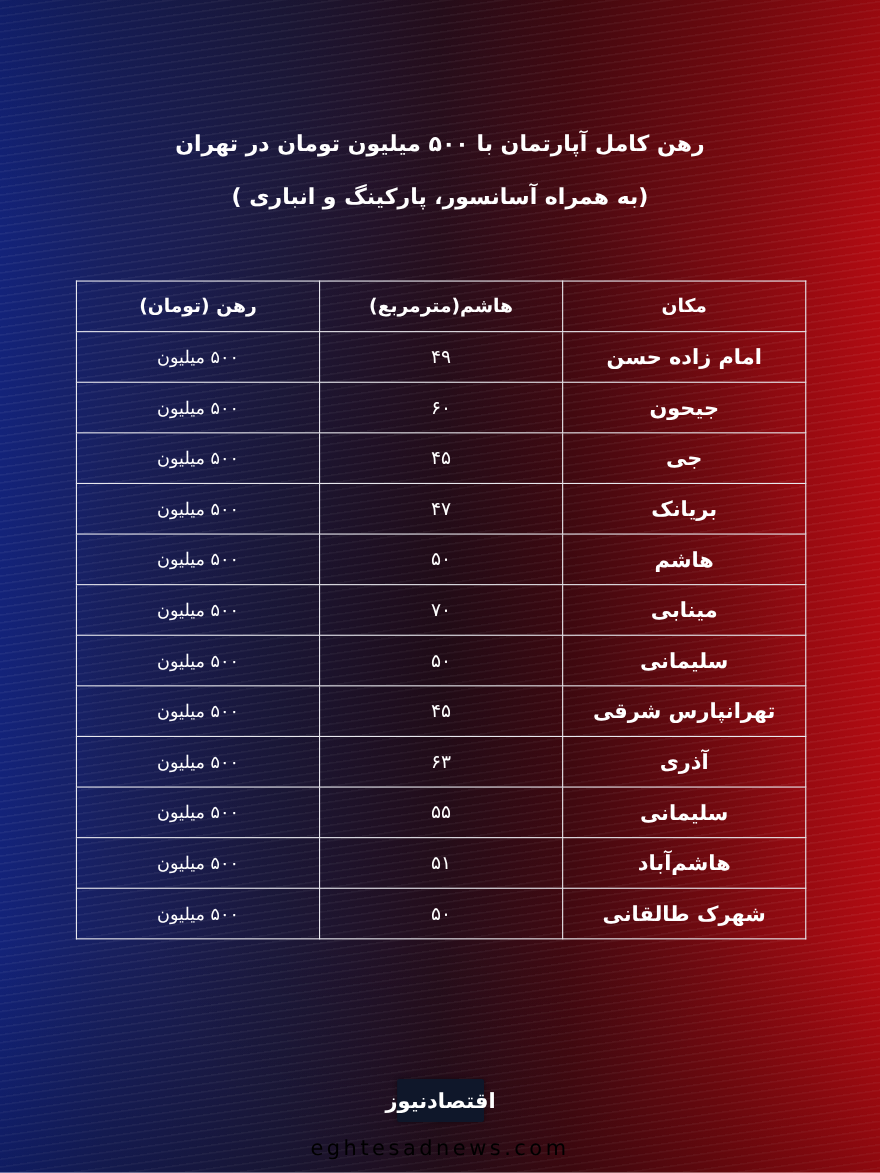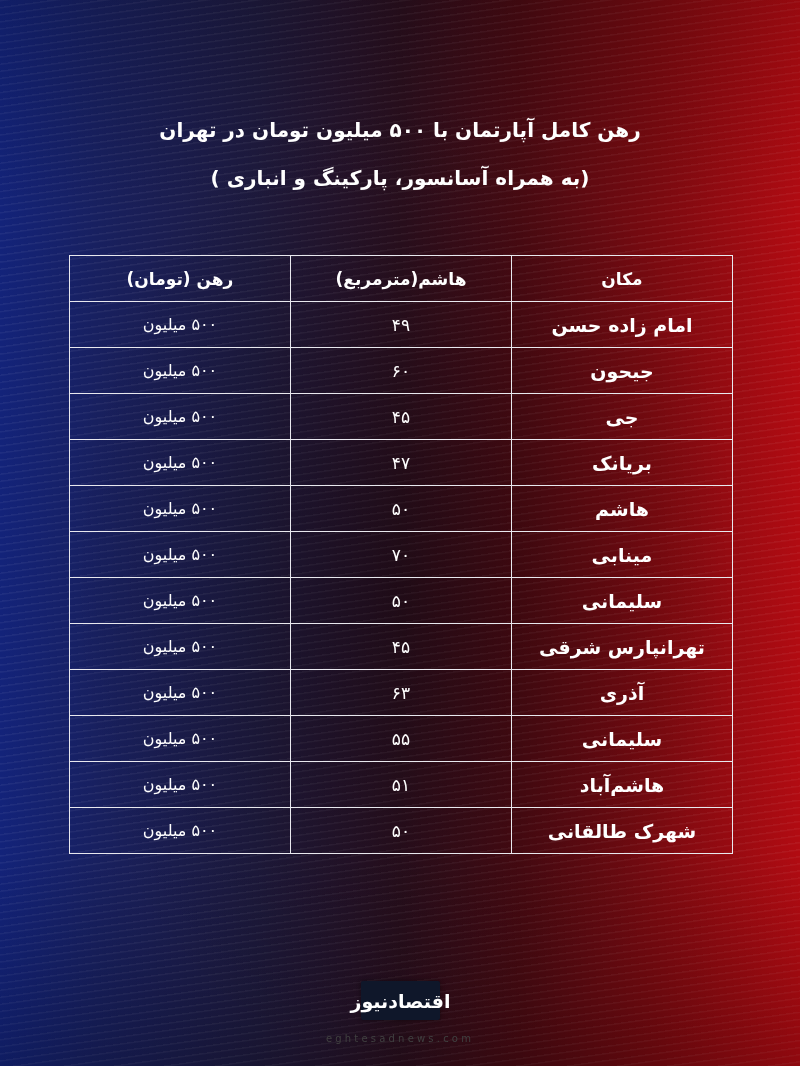--- a/index.html
+++ b/index.html
@@ -48,21 +48,21 @@
   col.c1 { width: 221px; } col.c2 { width: 221px; } col.c3 { width: 221px; }
   .logo {
     position: absolute; left: 361px; top: 981px; width: 79px; height: 39px;
     background: #0f172a; border-radius: 2px;
     display: flex; align-items: center; justify-content: center;
     font-size: 19px; font-weight: bold; direction: rtl; color: #fff;
     box-shadow: 0 0 4px rgba(0,0,0,0.4);
   }
   .url {
     position: absolute; left: 0; right: 0; top: 1033px;
-    text-align: center; font-size: 10px; letter-spacing: 3.2px; color: #404040;
+    text-align: center; font-size: 19px; letter-spacing: 3.2px; color: #000000;
     font-family: "DejaVu Sans", sans-serif;
   }
 </style>
 </head>
 <body>
 
 <div class="waves"></div>
 <div class="vignette"></div>
 
 <div class="title">رهن کامل آپارتمان با ۵۰۰ میلیون تومان در تهران</div>

